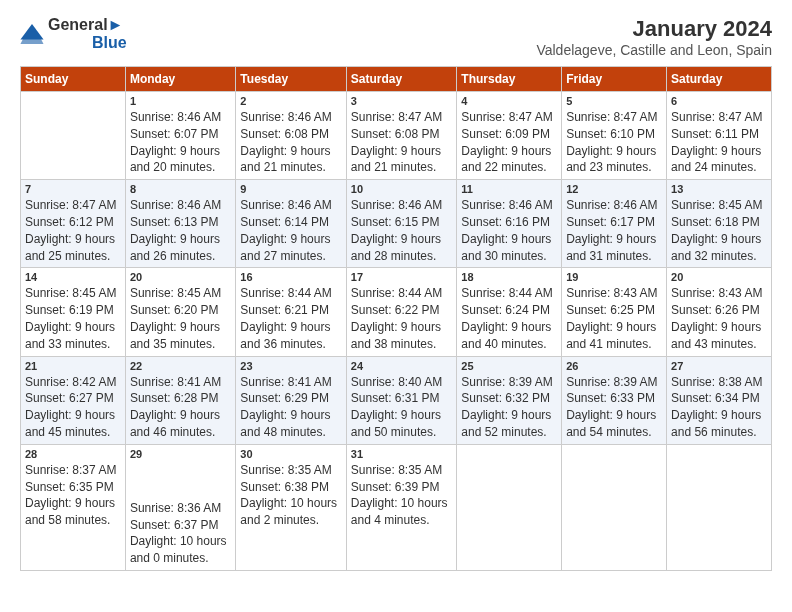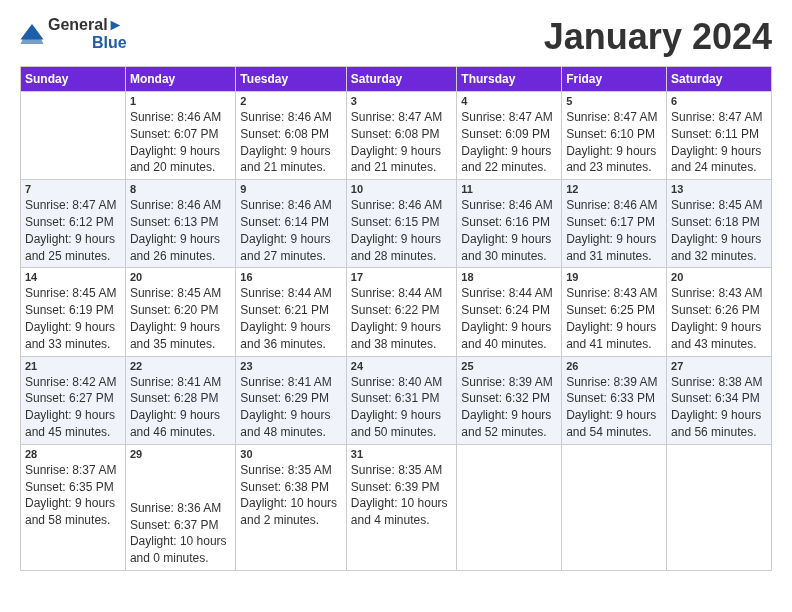--- a/index.html
+++ b/index.html
@@ -27,35 +27,35 @@
       gap: 4px;
     }
     .logo-icon {
       width: 24px;
       height: 20px;
     }
     .title-block {
       text-align: right;
     }
     .month-title {
-      font-size: 36px;
+      font-size: 22px;
       font-weight: bold;
       color: #333;
     }
     .subtitle {
       font-size: 14px;
       color: #555;
     }
     .calendar {
       width: 100%;
       border-collapse: collapse;
       font-size: 10px;
     }
     .calendar thead tr th {
-      background-color: #6d28d9;
+      background-color: #c2410c;
       color: #fff;
       padding: 5px 4px;
       text-align: left;
       font-size: 12px;
       font-weight: bold;
       border: 1px solid #ccc;
     }
     .calendar tbody tr td {
       border: 1px solid #ccc;
       vertical-align: top;
@@ -92,20 +92,21 @@
         <polygon points="15,0 30,20 0,20" fill="#1a5fa8"></polygon>
         <polygon points="8,10 22,10 30,26 0,26" fill="#1a5fa8" opacity="0.6"></polygon>
       </svg>
       <div>
         <div style="font-size:16px;font-weight:bold;color:#333;line-height:1.1;">General<span style="color:#1a5fa8;">►</span></div>
         <div style="font-size:16px;font-weight:bold;color:#1a5fa8;line-height:1.1;margin-left:44px;">Blue</div>
       </div>
     </div>
     <div class="title-block">
       <div class="month-title">January 2024</div>
+      <div class="subtitle">Valdelageve, Castille and Leon, Spain</div>
     </div>
   </div>
 
   <table class="calendar">
     <thead>
       <tr>
         <th>Sunday</th>
         <th>Monday</th>
         <th>Tuesday</th>
         <th>Saturday</th>

